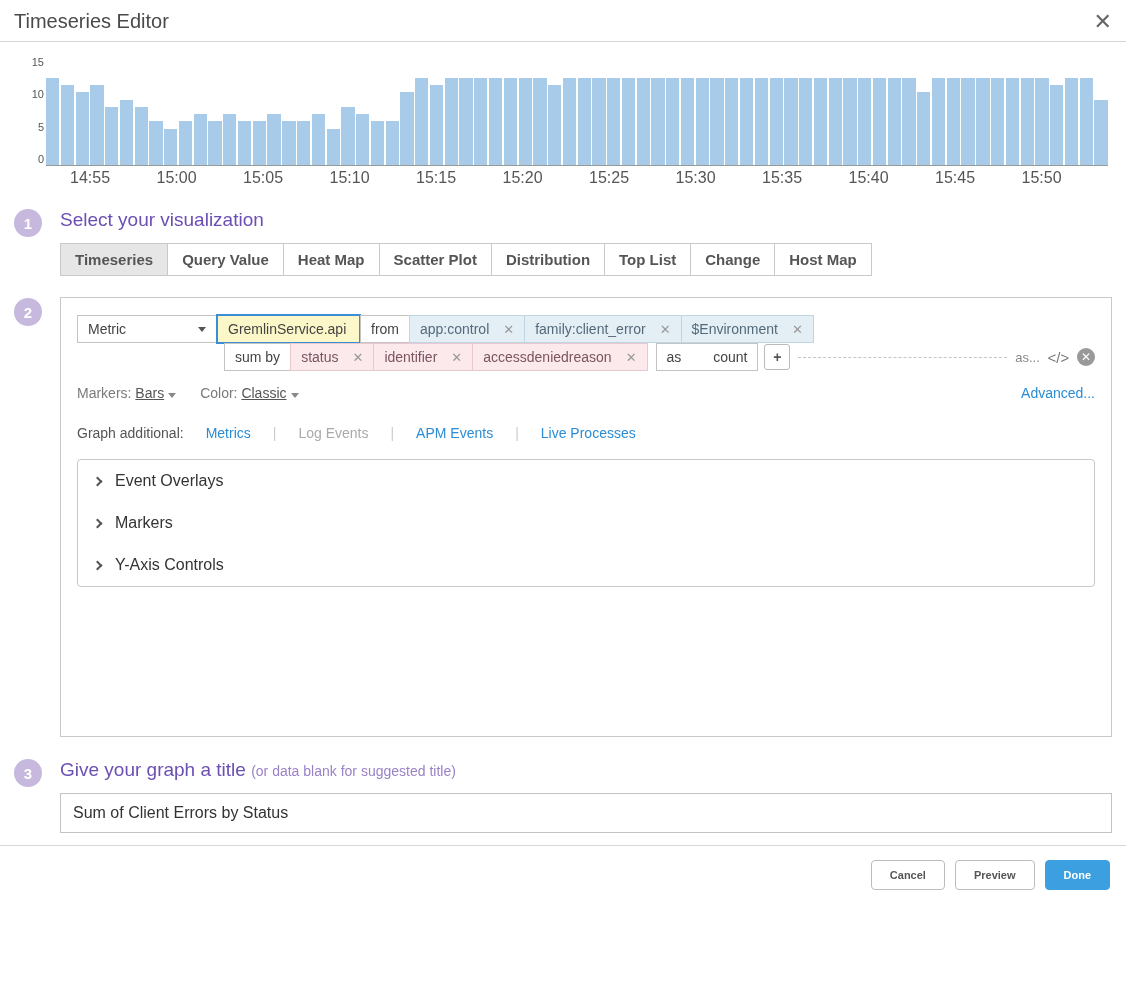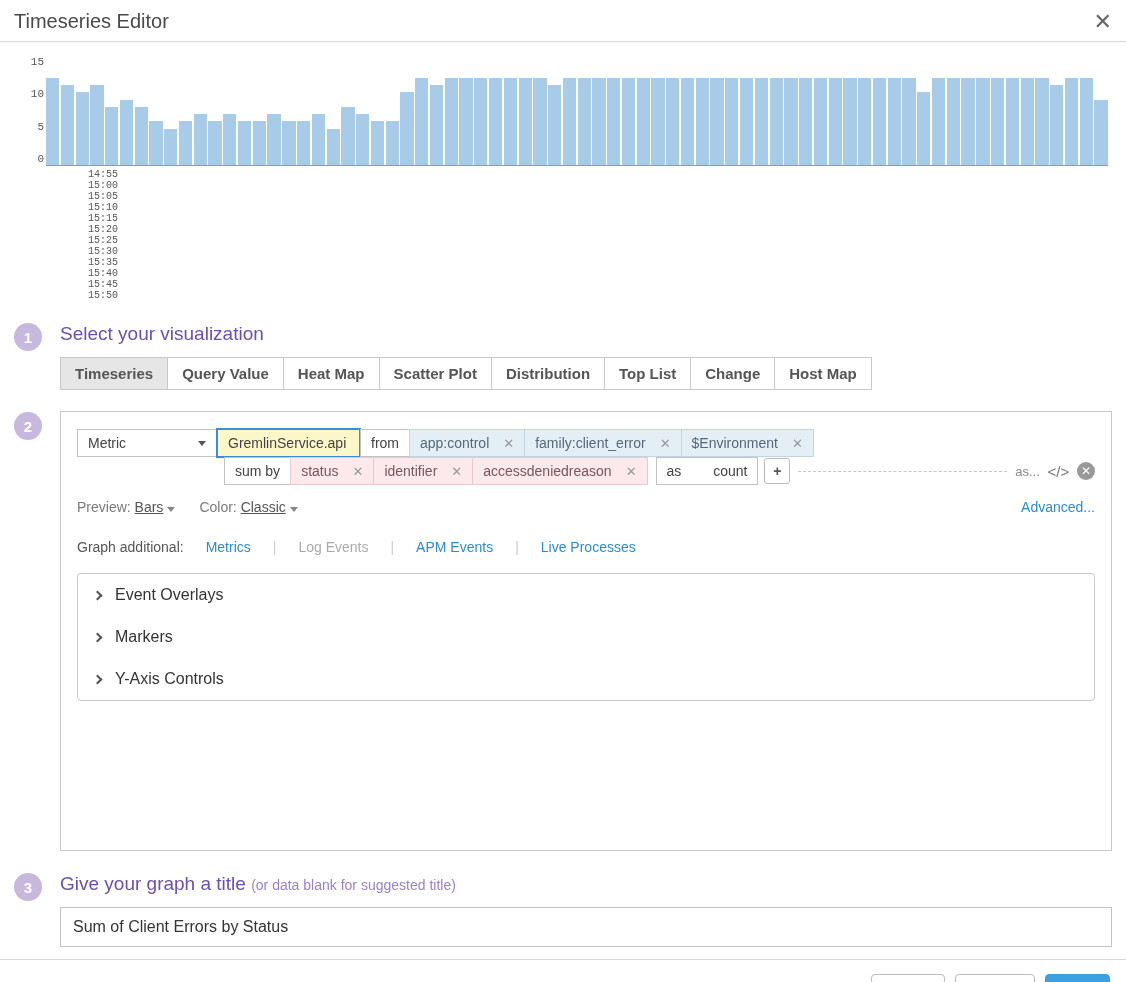--- a/index.html
+++ b/index.html
@@ -26,21 +26,20 @@
   .close-x {
     font-size: 22px;
     color: #666;
     cursor: pointer;
     line-height: 1;
   }
   .section { padding: 0 14px; }
   
   .chart-wrap {
     padding: 14px 18px 0 24px;
-    font-family: Liberation Mono, monospace;
   }
   .chart {
     position: relative;
     height: 110px;
     display: flex;
     align-items: flex-end;
     gap: 1.5px;
     border-bottom: 1px solid #999;
     margin-left: 22px;
   }
@@ -56,25 +55,24 @@
     width: 22px;
     display: flex;
     flex-direction: column;
     justify-content: space-between;
     font-size: 11px;
     color: #555;
     text-align: right;
   }
   .x-ticks {
     display: flex;
-    margin-left: 64px;
-    font-size: 10px;
+    margin-left: 46px;
+    font-size: 16px;
     color: #555;
     padding-top: 3px;
-    flex-direction: column;
   }
   .x-ticks span { flex: 1; }
   
   .step { display: flex; margin-top: 22px; }
   .step .badge {
     width: 28px; height: 28px;
     border-radius: 50%;
     background: #c7b8de;
     color: #fff;
     font-size: 15px;
@@ -432,21 +430,21 @@
             <div class="plus-btn">+</div>
           </div>
           <div class="row2-right"></div>
           <span class="as-label">as...</span>&nbsp;&nbsp;
           <span class="code-icon">&lt;/&gt;</span>&nbsp;&nbsp;
           <span class="xcircle">✕</span>
         </div>
 
         <div class="display-row">
           <span>
-            <span>Preview:</span>
+            <span>Markers:</span>
             <span class="dd">
               <span>Bars</span><span class="caret"></span>
             </span>
           </span>
           <span>
             <span>Color:</span>
             <span class="dd">
               <span>Classic</span><span class="caret"></span>
             </span>
           </span>

